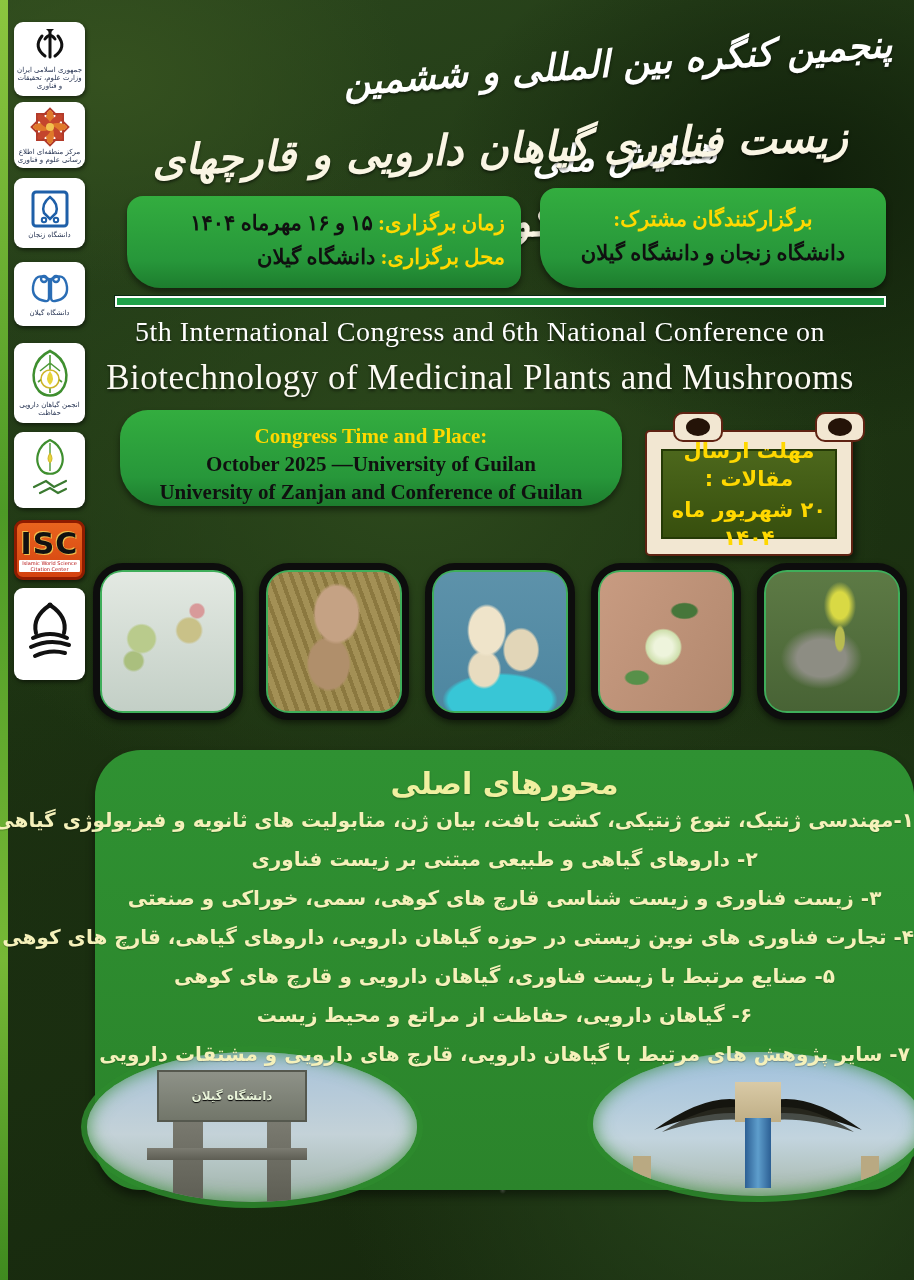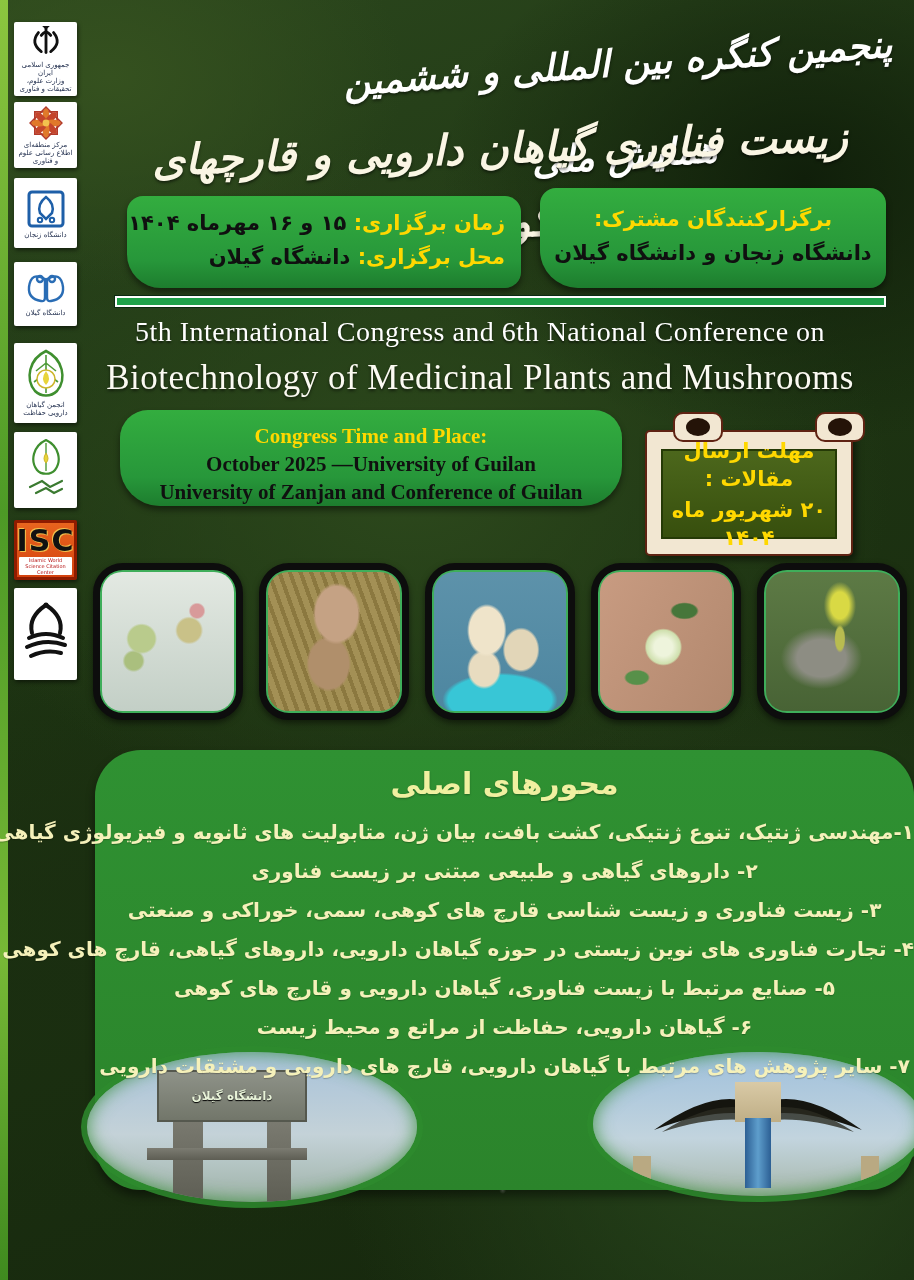--- a/index.html
+++ b/index.html
@@ -21,22 +21,22 @@
       radial-gradient(ellipse 700px 420px at 25% 72%, #1a2e10, transparent 75%),
       radial-gradient(ellipse 560px 600px at 82% 86%, #27451c, transparent 75%),
       linear-gradient(160deg, #2b471d 0%, #1d3312 45%, #16270d 100%);
   }
 
   
   .edge-strip { position:absolute; left:0; top:0; width:8px; height:1280px;
     background:linear-gradient(180deg,#8cc63f,#4d9a26 40%,#77b836 75%,#3f8a1f); }
 
   
-  .logo-box { position:absolute; left:14px; width:63px; background:#ffffff;
-    border-radius:2px; box-shadow:1px 2px 4px rgba(0,0,0,.55);
+  .logo-box { position:absolute; left:14px; width:71px; background:#ffffff;
+    border-radius:9px; box-shadow:1px 2px 4px rgba(0,0,0,.55);
     display:flex; flex-direction:column; align-items:center; justify-content:center;
     padding:3px 2px; }
   .logo-box .cap { font-size:7px; line-height:8px; color:#1c2a4a; text-align:center;
     direction:rtl; width:100%; }
   .logo-art { display:block; }
 
   
   .fa-title1 { position:absolute; left:330px; top:18px; width:576px; height:96px;
     direction:rtl; text-align:center; color:#ffffff;
     font-size:37px; font-weight:700; font-style:italic; line-height:92px;
@@ -48,21 +48,21 @@
 
   
   .gbox { position:absolute; background:linear-gradient(180deg,#33ad3f,#27973a 70%,#1d7d2e);
     box-shadow:0 4px 6px rgba(0,0,0,.45); }
   .gbox-left { left:127px; top:196px; width:394px; height:92px;
     border-radius:16px 16px 16px 34px; padding:10px 16px 0 10px;
     direction:rtl; text-align:right; }
   .gbox-right { left:540px; top:188px; width:346px; height:100px;
     border-radius:16px 16px 16px 38px; padding:14px 10px 0 10px;
     direction:rtl; text-align:center; }
-  .gline { font-size:21px; font-weight:700; line-height:34px; white-space:nowrap; }
+  .gline { font-size:21px; font-weight:700; line-height:34px; white-space:nowrap;font-family:Liberation Serif, serif; }
   .glabel { color:#ffd800; }
   .gvalue { color:#101010; }
 
   
   .divider { position:absolute; left:115px; top:296px; width:771px; height:11px;
     background:#1fa24a; border:2px solid #ffffff; box-shadow:0 0 0 1px #0c2a12; }
 
   
   .en-title1 { position:absolute; left:100px; top:316px; width:760px; text-align:center;
     color:#ffffff; font-family:"Liberation Serif", serif;
@@ -126,21 +126,21 @@
       radial-gradient(ellipse 58px 44px at 42% 62%, #8d8d83 42%, transparent 70%),
       linear-gradient(#5d7a45,#486335); }
 
   
   .topics-box { position:absolute; left:95px; top:750px; width:819px; height:440px;
     background:linear-gradient(180deg,#2f9132,#2b842b);
     border-radius:46px; box-shadow:0 6px 10px rgba(0,0,0,.45); }
   .topics-head { position:relative; z-index:3; margin-top:16px; direction:rtl;
     text-align:center; color:#f0f0a0; font-size:30px; font-weight:700;
     text-shadow:0 1px 2px rgba(0,0,0,.3); }
-  .topics-list { position:relative; z-index:3; margin-top:12px; list-style:none; }
+  .topics-list { position:relative; z-index:3; list-style:none; }
   .topics-list li { direction:rtl; text-align:center; color:#f5f1ba;
     font-size:20px; font-weight:700; line-height:39px; white-space:nowrap;
     text-shadow:0 1px 1px rgba(0,0,0,.25); }
 
   
   .oval { position:absolute; z-index:1; border-radius:50%;
     box-shadow:0 0 0 6px rgba(46,139,46,.85), inset 0 0 18px rgba(46,139,46,.8); overflow:hidden; }
   .oval-left { left:-8px; top:302px; width:330px; height:150px;
     background:linear-gradient(#a7c2da 0%, #c4d2d8 55%, #9fb3a8 100%); }
   .oval-right { left:498px; top:302px; width:330px; height:144px;

